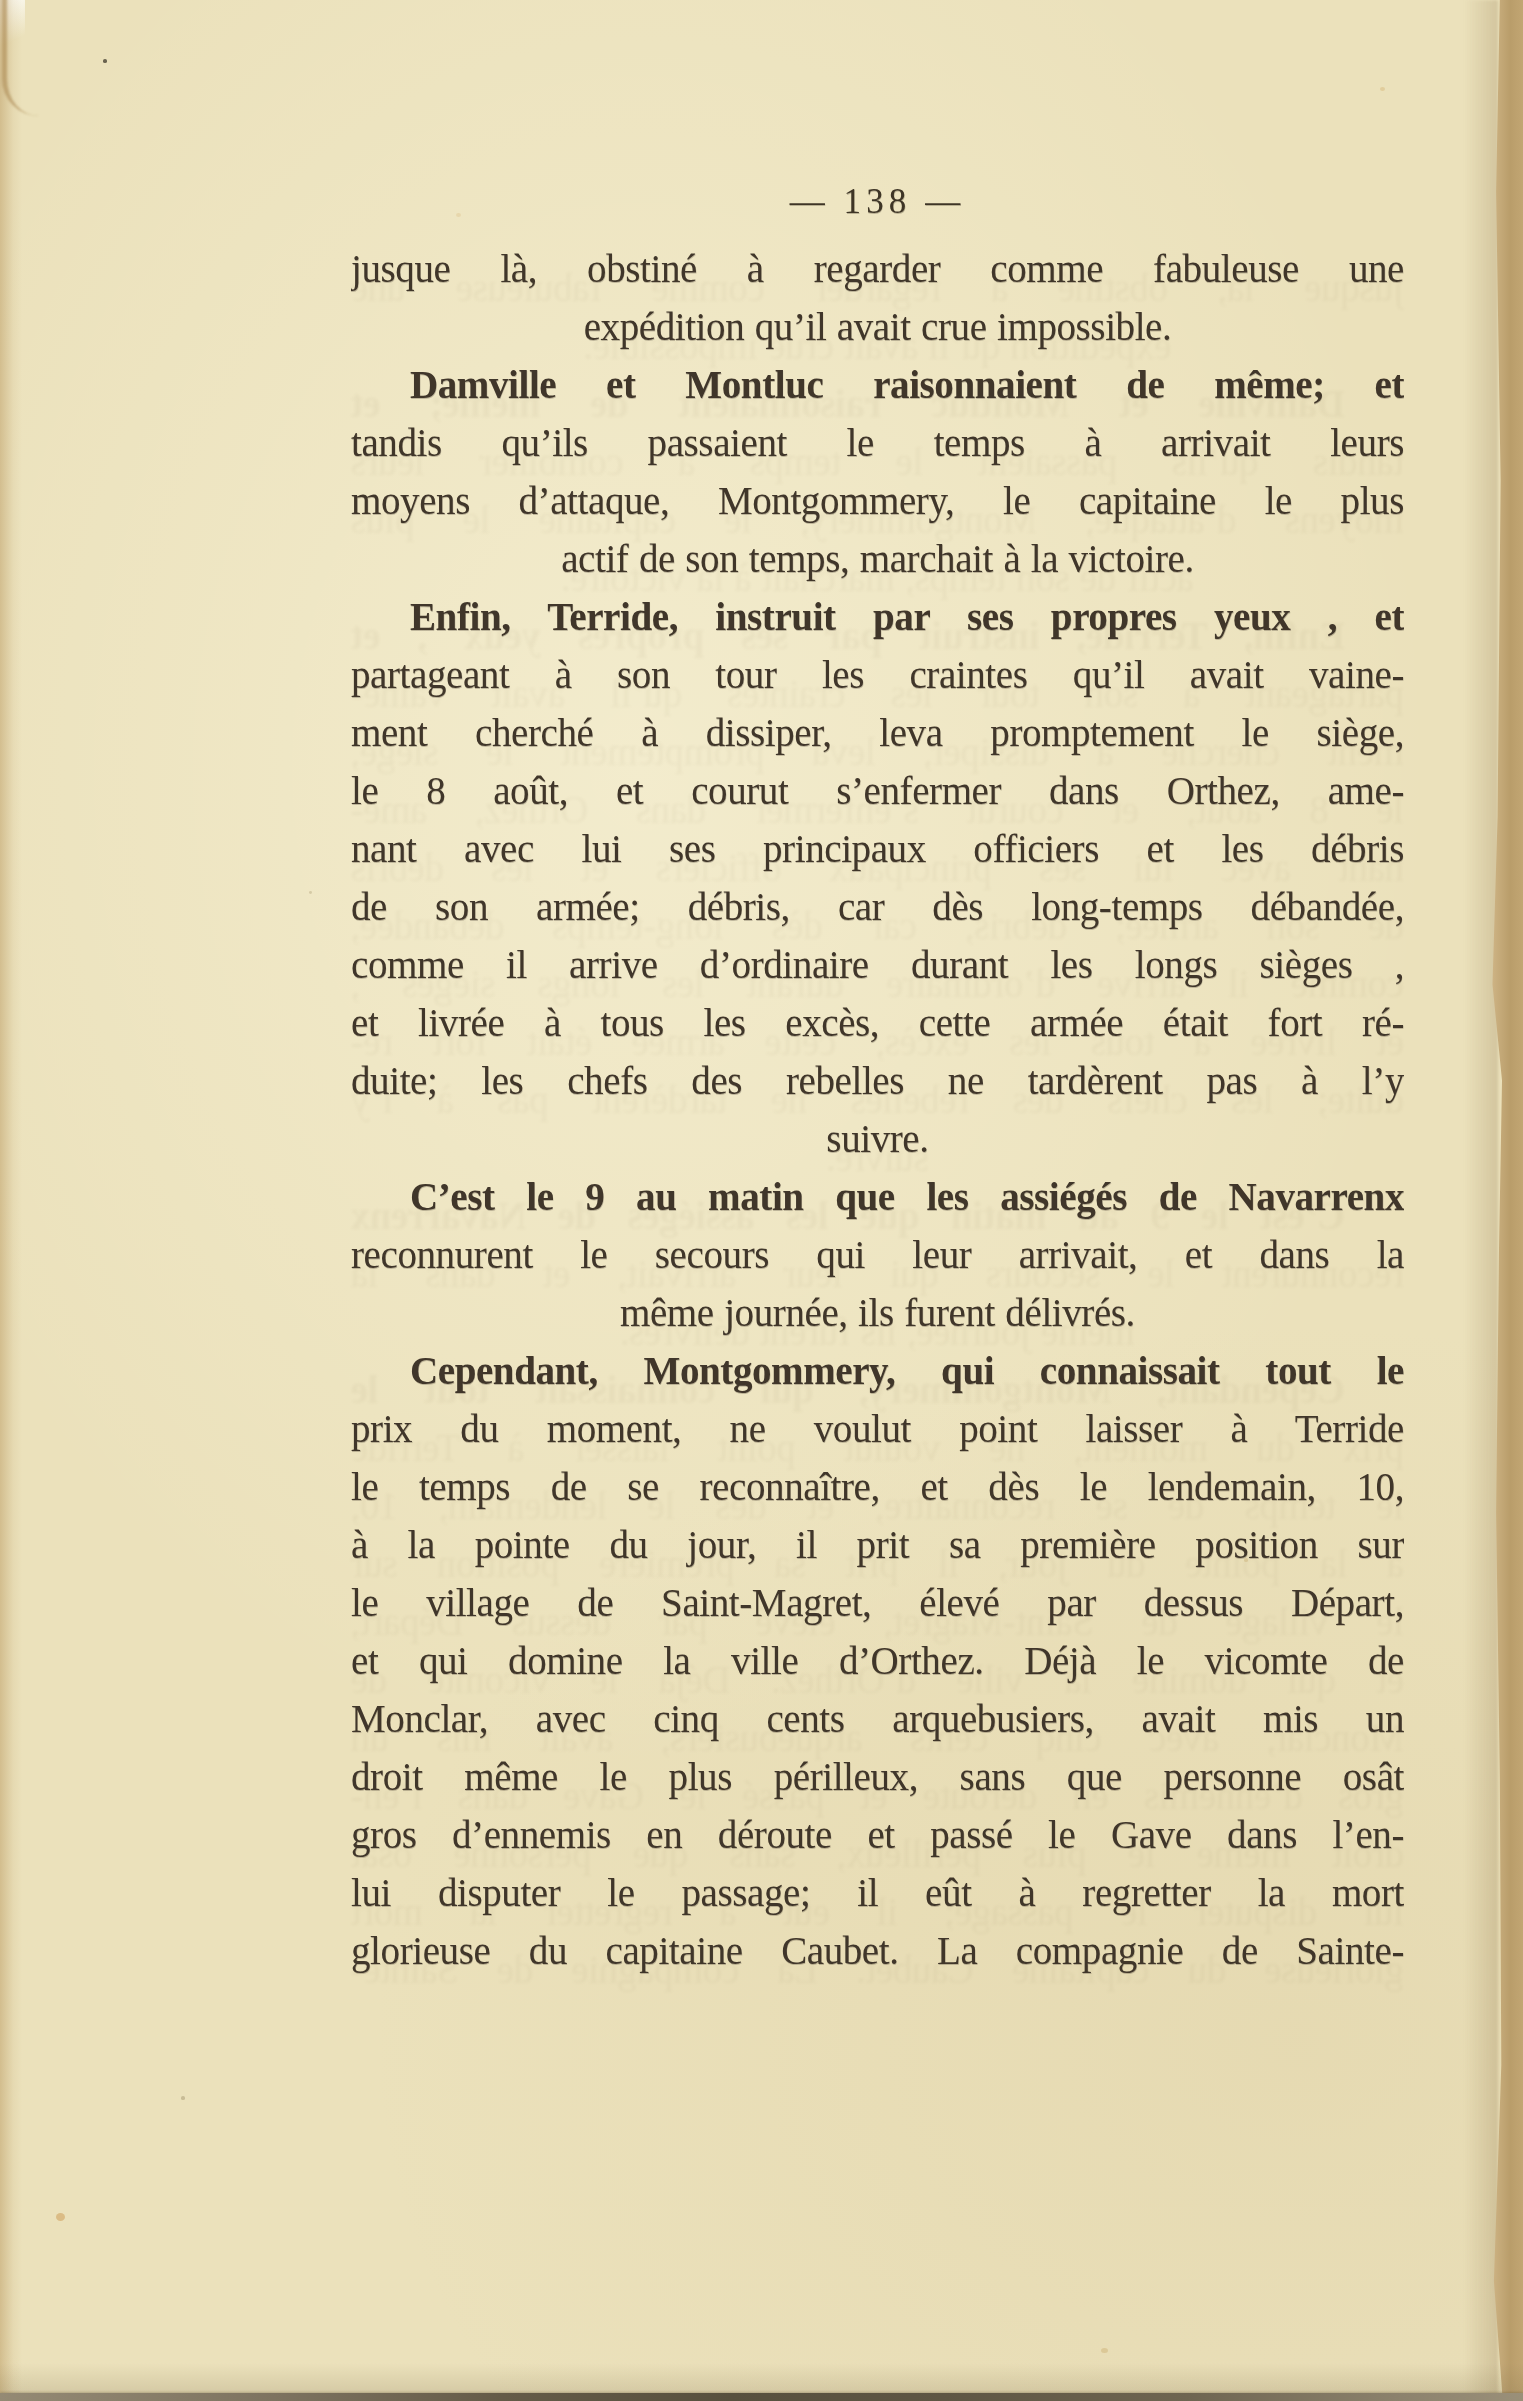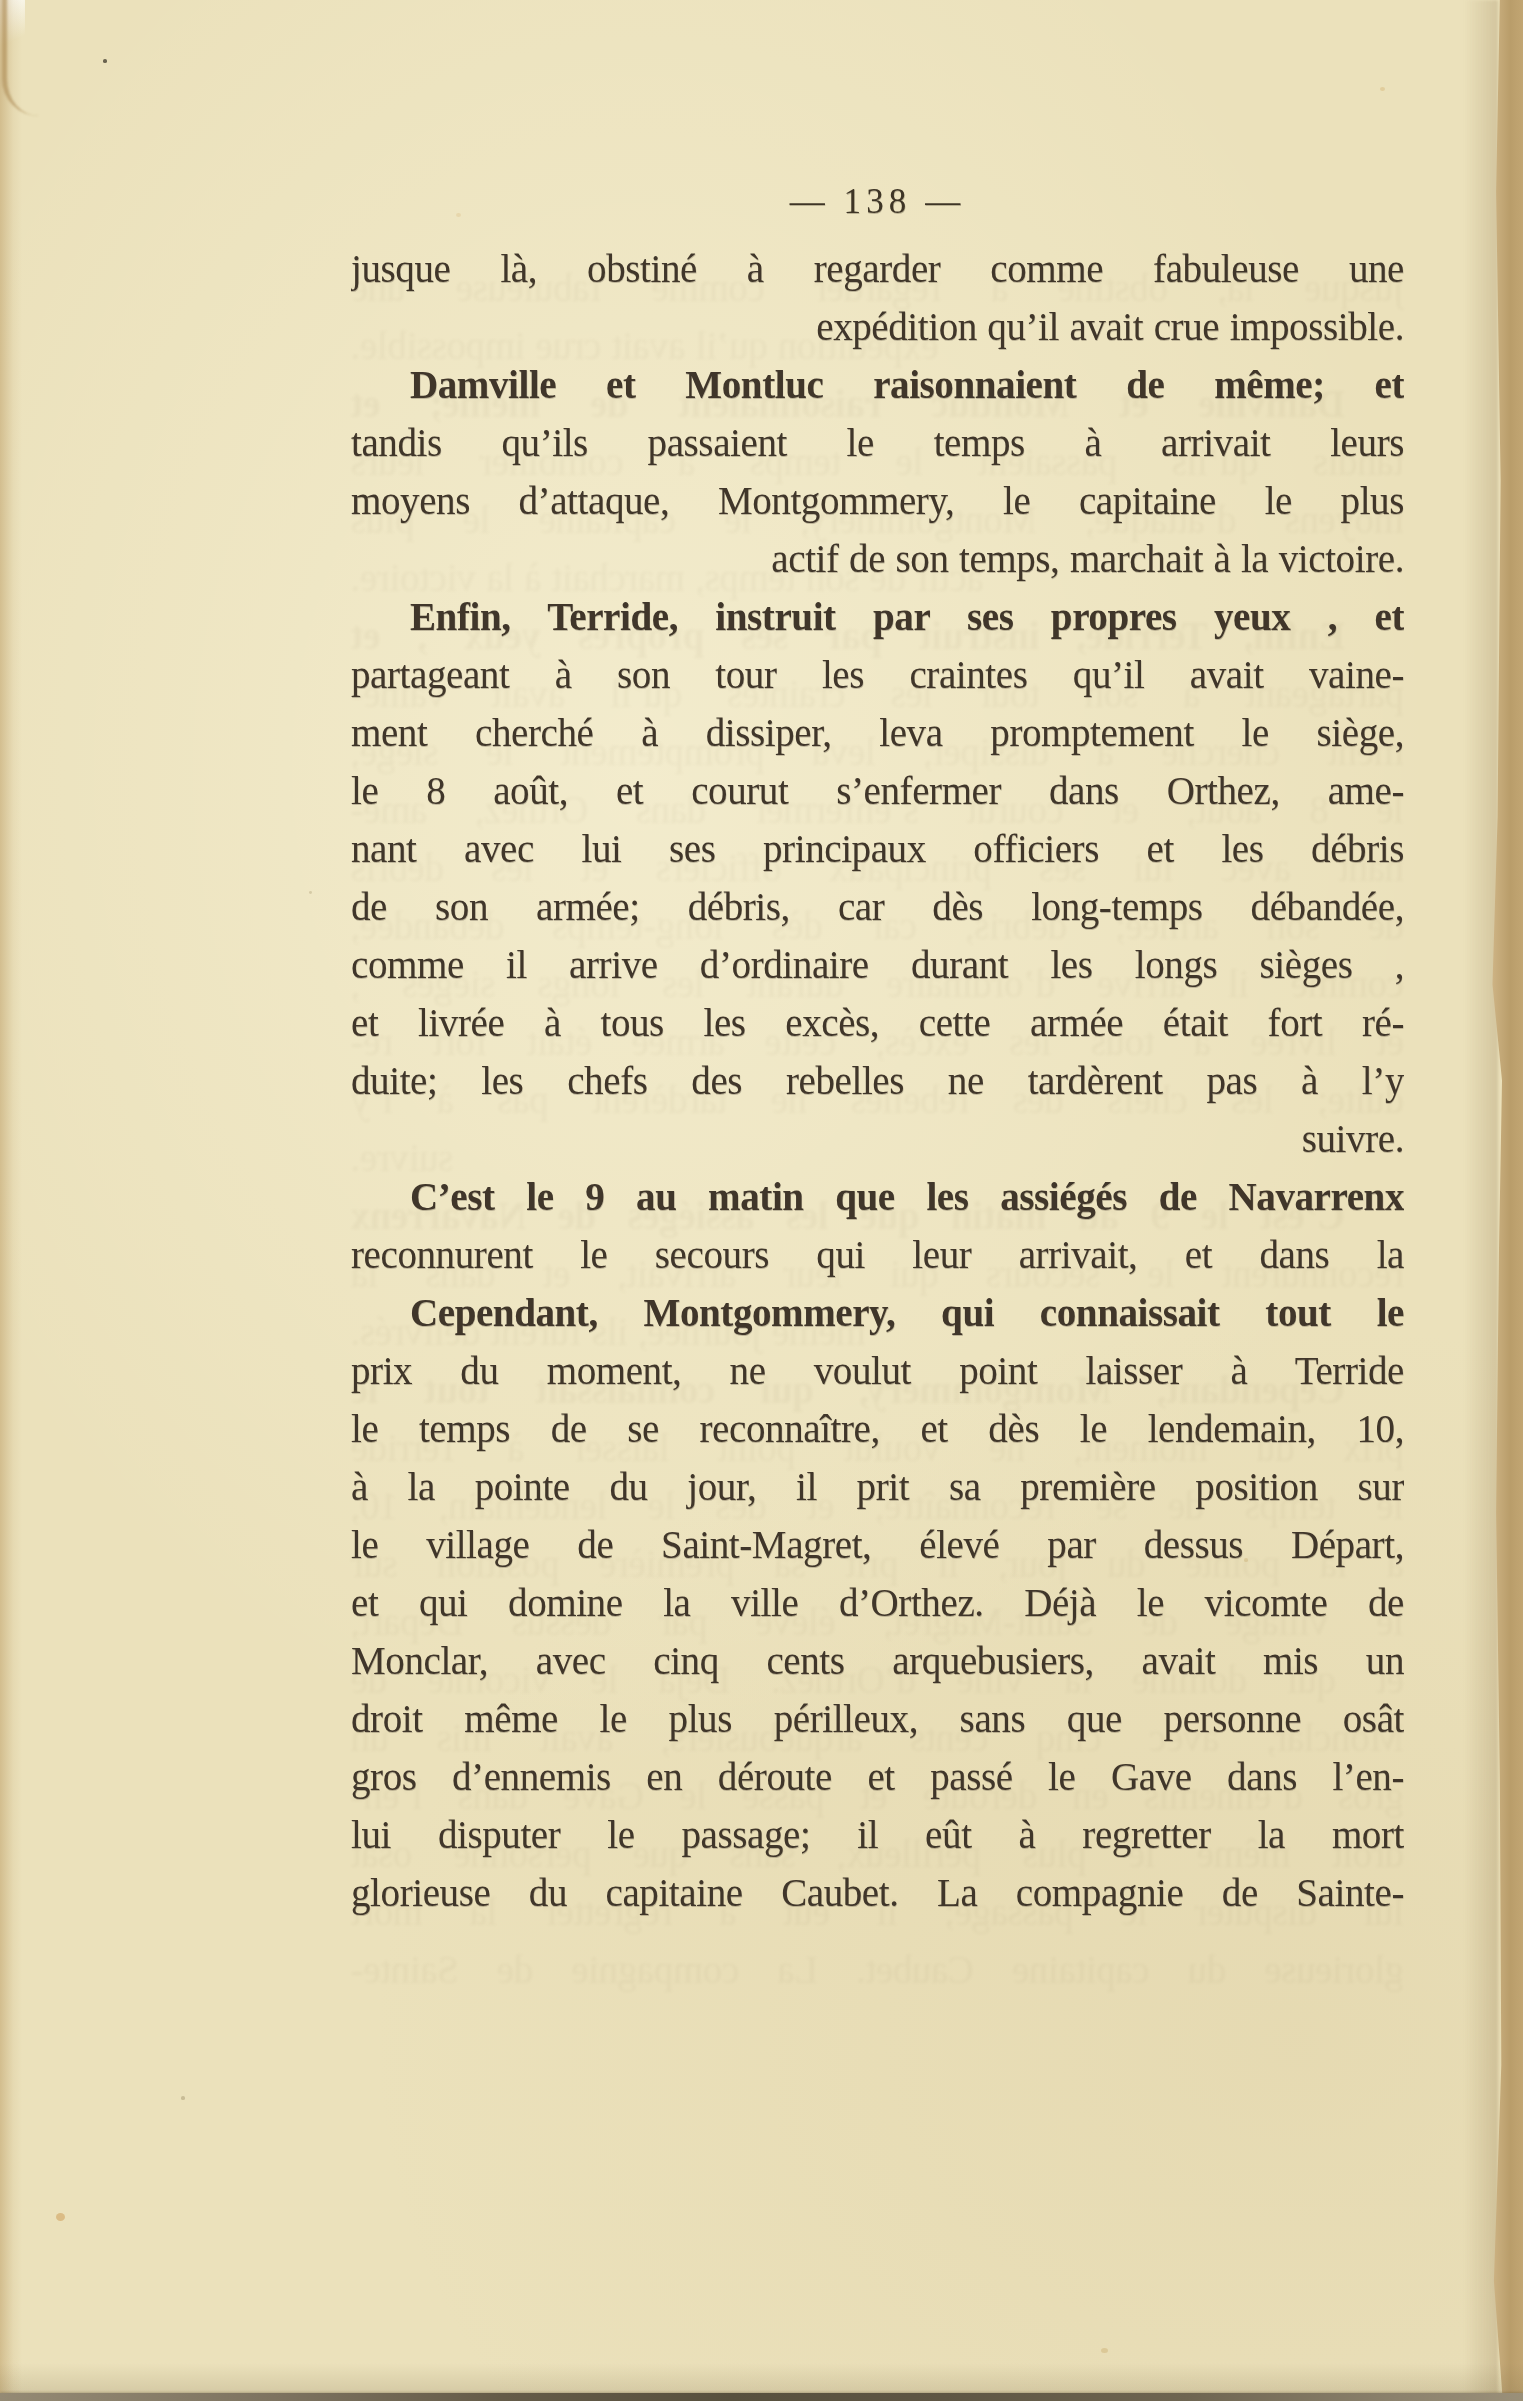--- a/index.html
+++ b/index.html
@@ -81,21 +81,21 @@
   }
 
   .textblock {
     position:absolute; top:240px; left:351px; width:1053px;
     font-size:39px; line-height:58px;
     color:#40362a;
     letter-spacing:-0.4px;
     word-spacing:1.1px;
     text-shadow:0.4px 0.6px 0.4px rgba(64,54,42,0.28);
   }
-  .line { height:58px; overflow:hidden; text-align:right; }
+  .line { height:58px; overflow:hidden; text-align:center; }
   .line.j { text-align:justify; text-align-last:justify; }
   .line.ind { text-indent:59px;font-weight:bold; }
 
   
   .ghost {
     top:259px;
     transform:scaleX(-1);
     opacity:0.05;
     filter:blur(1.5px);
     color:#6b5b38;
@@ -187,20 +187,21 @@
         <div class="line j">nant avec lui ses principaux officiers et les débris</div>
         <div class="line j">de son armée; débris, car dès long-temps débandée,</div>
         <div class="line j">comme il arrive d’ordinaire durant les longs sièges ,</div>
         <div class="line j">et livrée à tous les excès, cette armée était fort ré-</div>
         <div class="line j">duite; les chefs des rebelles ne tardèrent pas à l’y</div>
         <div class="line">suivre.</div>
       </div>
       <div>
         <div class="line j ind">C’est le 9 au matin que les assiégés de Navarrenx</div>
         <div class="line j">reconnurent le secours qui leur arrivait, et dans la</div>
+        <div class="line">même journée, ils furent délivrés.</div>
       </div>
       <div>
         <div class="line j ind">Cependant, Montgommery, qui connaissait tout le</div>
         <div class="line j">prix du moment, ne voulut point laisser à Terride</div>
         <div class="line j">le temps de se reconnaître, et dès le lendemain, 10,</div>
         <div class="line j">à la pointe du jour, il prit sa première position sur</div>
         <div class="line j">le village de Saint-Magret, élevé par dessus Départ,</div>
         <div class="line j">et qui domine la ville d’Orthez. Déjà le vicomte de</div>
         <div class="line j">Monclar, avec cinq cents arquebusiers, avait mis un</div>
         <div class="line j">droit même le plus périlleux, sans que personne osât</div>

